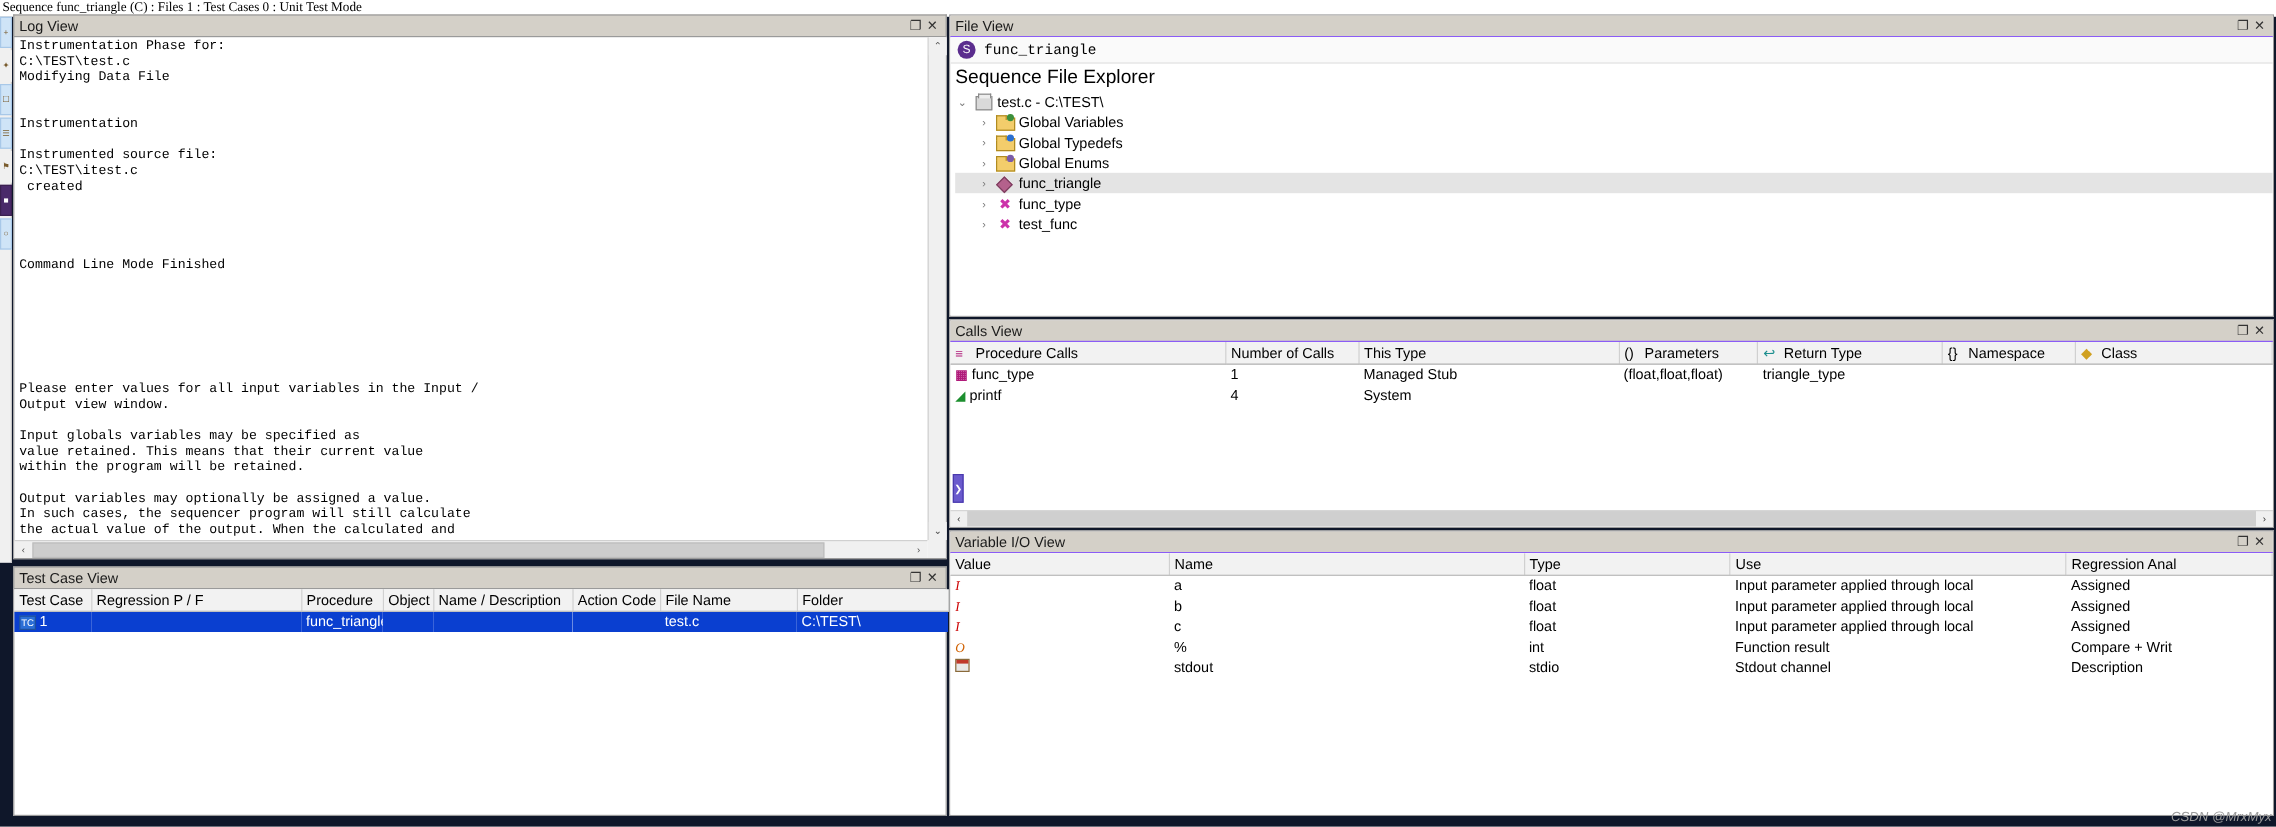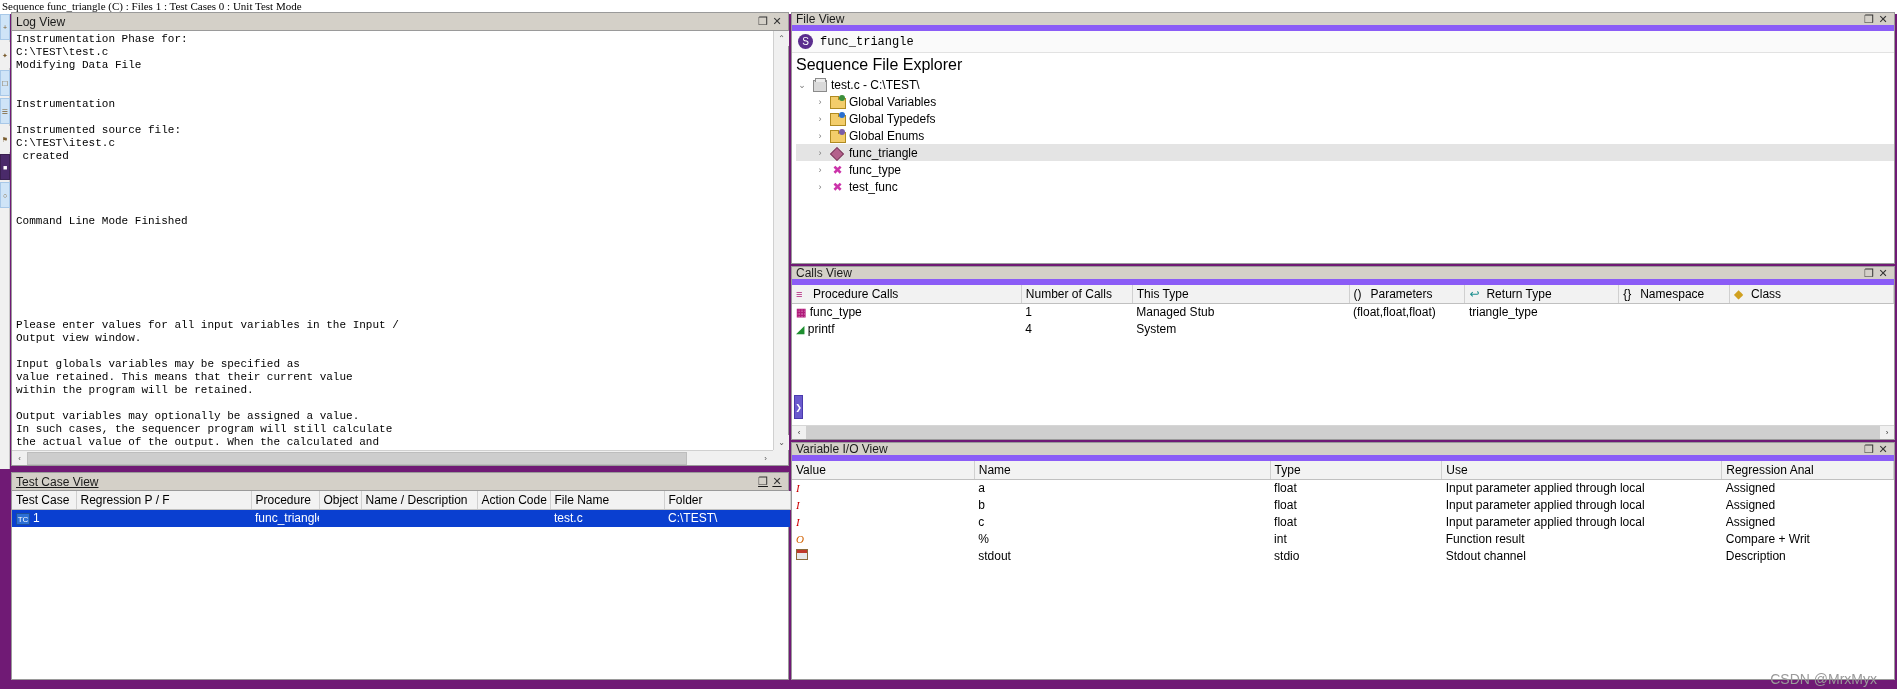--- a/index.html
+++ b/index.html
@@ -4,21 +4,21 @@
 <style>
   * { box-sizing: border-box; }
   html, body {
     margin: 0; padding: 0;
     width: 1897px; height: 689px;
     background: #ffffff;
     font-family: "Liberation Sans", sans-serif;
     font-size: 12px;
     overflow: hidden;
   }
-  .app { position: relative; width: 1897px; height: 689px; background: #701a75; }
+  .app { position: relative; width: 1897px; height: 689px; background: #0f172a; }
 
   
   .titlestrip {
     position: absolute; left: 0; top: 0; width: 1897px; height: 14px;
     background: #ffffff;
     font-family: "Liberation Serif", serif;
     font-size: 11px; color: #000;
     white-space: nowrap;
     padding-left: 2px;
     line-height: 13px;
@@ -36,21 +36,21 @@
     display: flex; align-items: center; justify-content: center;
     font-size: 7px; line-height: 1; color: #7a5c2e; overflow: hidden;
   }
   .rail-btn.plain { background: #f0f0f0; border-color: #f0f0f0; }
   .rail-btn.dark { background: #4a2a6a; border-color: #3a2050; color: #fff; }
 
   
   .panel { position: absolute; background: #ffffff; border: 1px solid #9a9a9a; }
   .panel-head {
     height: 18px; background: #d4d0c8;
-    border-bottom: 6px solid #8b5cf6;
+    border-bottom: 1px solid #8b5cf6;
     display: flex; align-items: center;
     padding: 0 4px;
     font-size: 12px; color: #1a1a1a;
   }
   .panel-head .title { flex: 1; white-space: nowrap; }
   .panel-head .hbtn {
     width: 14px; height: 14px; display: flex; align-items: center; justify-content: center;
     font-size: 11px; color: #333; cursor: default;
   }
   .panel-body { position: relative; background: #fff; overflow: hidden; }
@@ -89,21 +89,21 @@
     font-size: 8px; color: #555;
   }
   .hscroll .thumb {
     position: absolute; left: 15px; top: 1px; width: 660px; height: 13px;
     background: #cdcdcd; border: 1px solid #bdbdbd;
   }
   .corner-box { position: absolute; right: 0; bottom: 0; width: 15px; height: 15px; background: #f0f0f0; }
 
   
   #test-case-view { left: 11px; top: 472px; width: 778px; height: 208px; border: none; background: transparent; }
-  #test-case-view .panel-head { border: 1px solid #9a9a9a; border-bottom: none; text-decoration: underline; }
+  #test-case-view .panel-head { border: 1px solid #9a9a9a; border-bottom: none; }
   .tcv-body { border: 1px solid #9a9a9a; background: #fff; width: 778px; height: 190px; position: relative; }
 
   table.grid { border-collapse: collapse; width: 100%; table-layout: fixed; }
   table.grid th {
     font-weight: normal; text-align: left;
     background: #f2f2f2; border-right: 1px solid #d0d0d0; border-bottom: 1px solid #c0c0c0;
     padding: 2px 4px; font-size: 12px; color: #000; white-space: nowrap; height: 18px;
   }
   table.grid td {
     padding: 1px 4px; font-size: 12px; white-space: nowrap; height: 17px;
@@ -189,22 +189,22 @@
   .vio-ico { font-size: 11px; font-family: "Liberation Serif", serif; }
   .red-i { color: #cc0000; font-style: italic; }
   .orange-o { color: #d06000; font-style: italic; }
   .cal-ico {
     display:inline-block; width: 12px; height: 11px; background: #e8e8e8;
     border: 1px solid #8a6a3a; position: relative;
   }
   .cal-ico::before { content:""; position:absolute; left:0; top:0; right:0; height:3px; background:#c0392b; }
 
   .watermark {
-    position: absolute; right: 20px; bottom: 2px;
-    font-size: 14px; color: #9a9a9a; font-family: "Liberation Sans", sans-serif;
+    position: absolute; right: 4px; bottom: 2px;
+    font-size: 11px; color: #9a9a9a; font-family: "Liberation Sans", sans-serif; font-style: italic;
   }
 </style>
 </head>
 <body>
 
 <div class="app">
 
   <div class="titlestrip">Sequence func_triangle (C) : Files 1 : Test Cases 0 : Unit Test Mode</div>
 
   <div class="rail">

